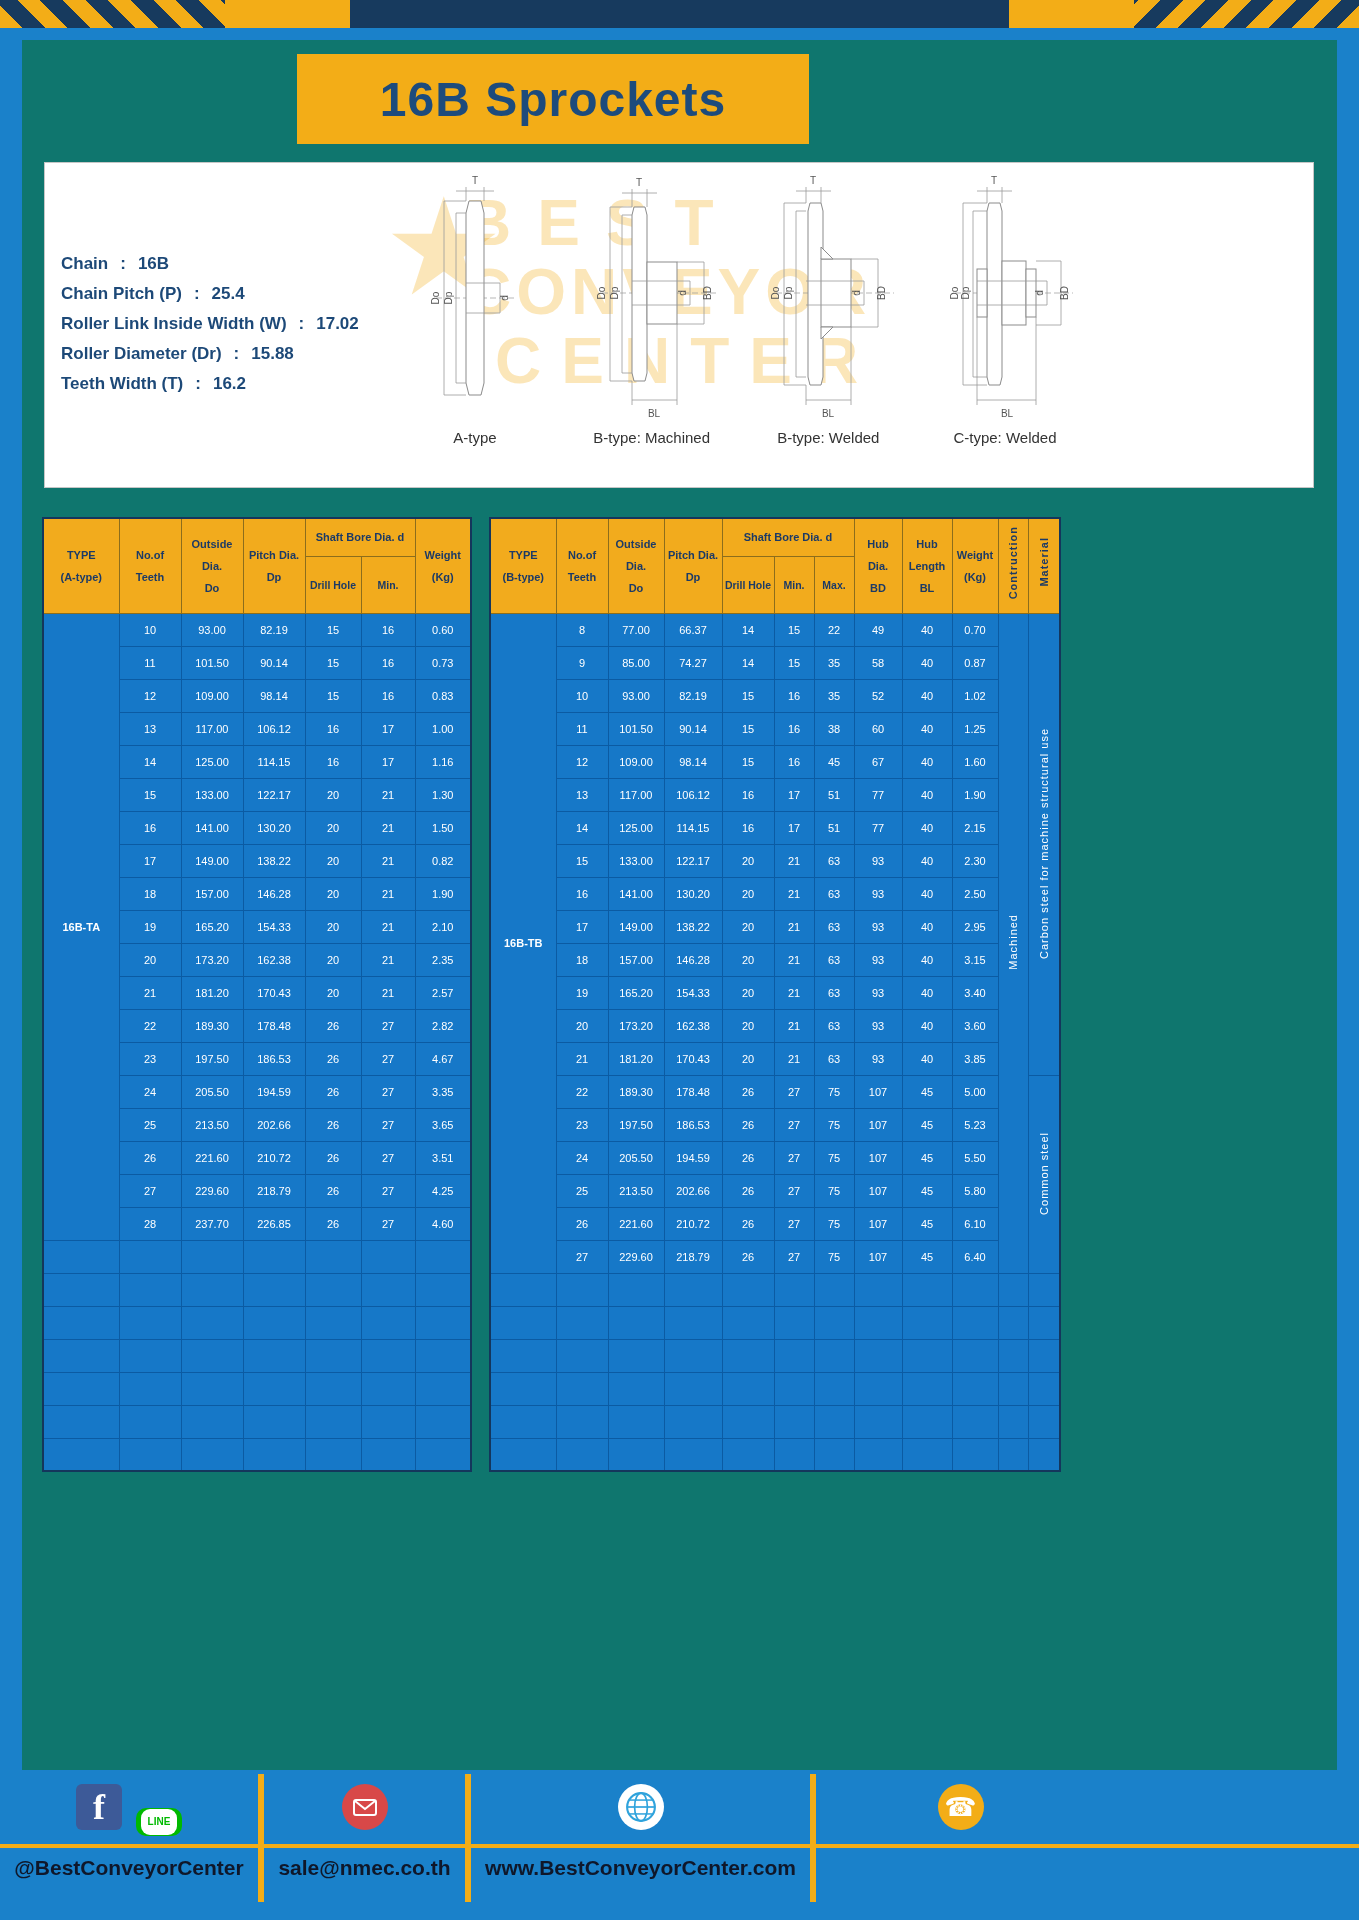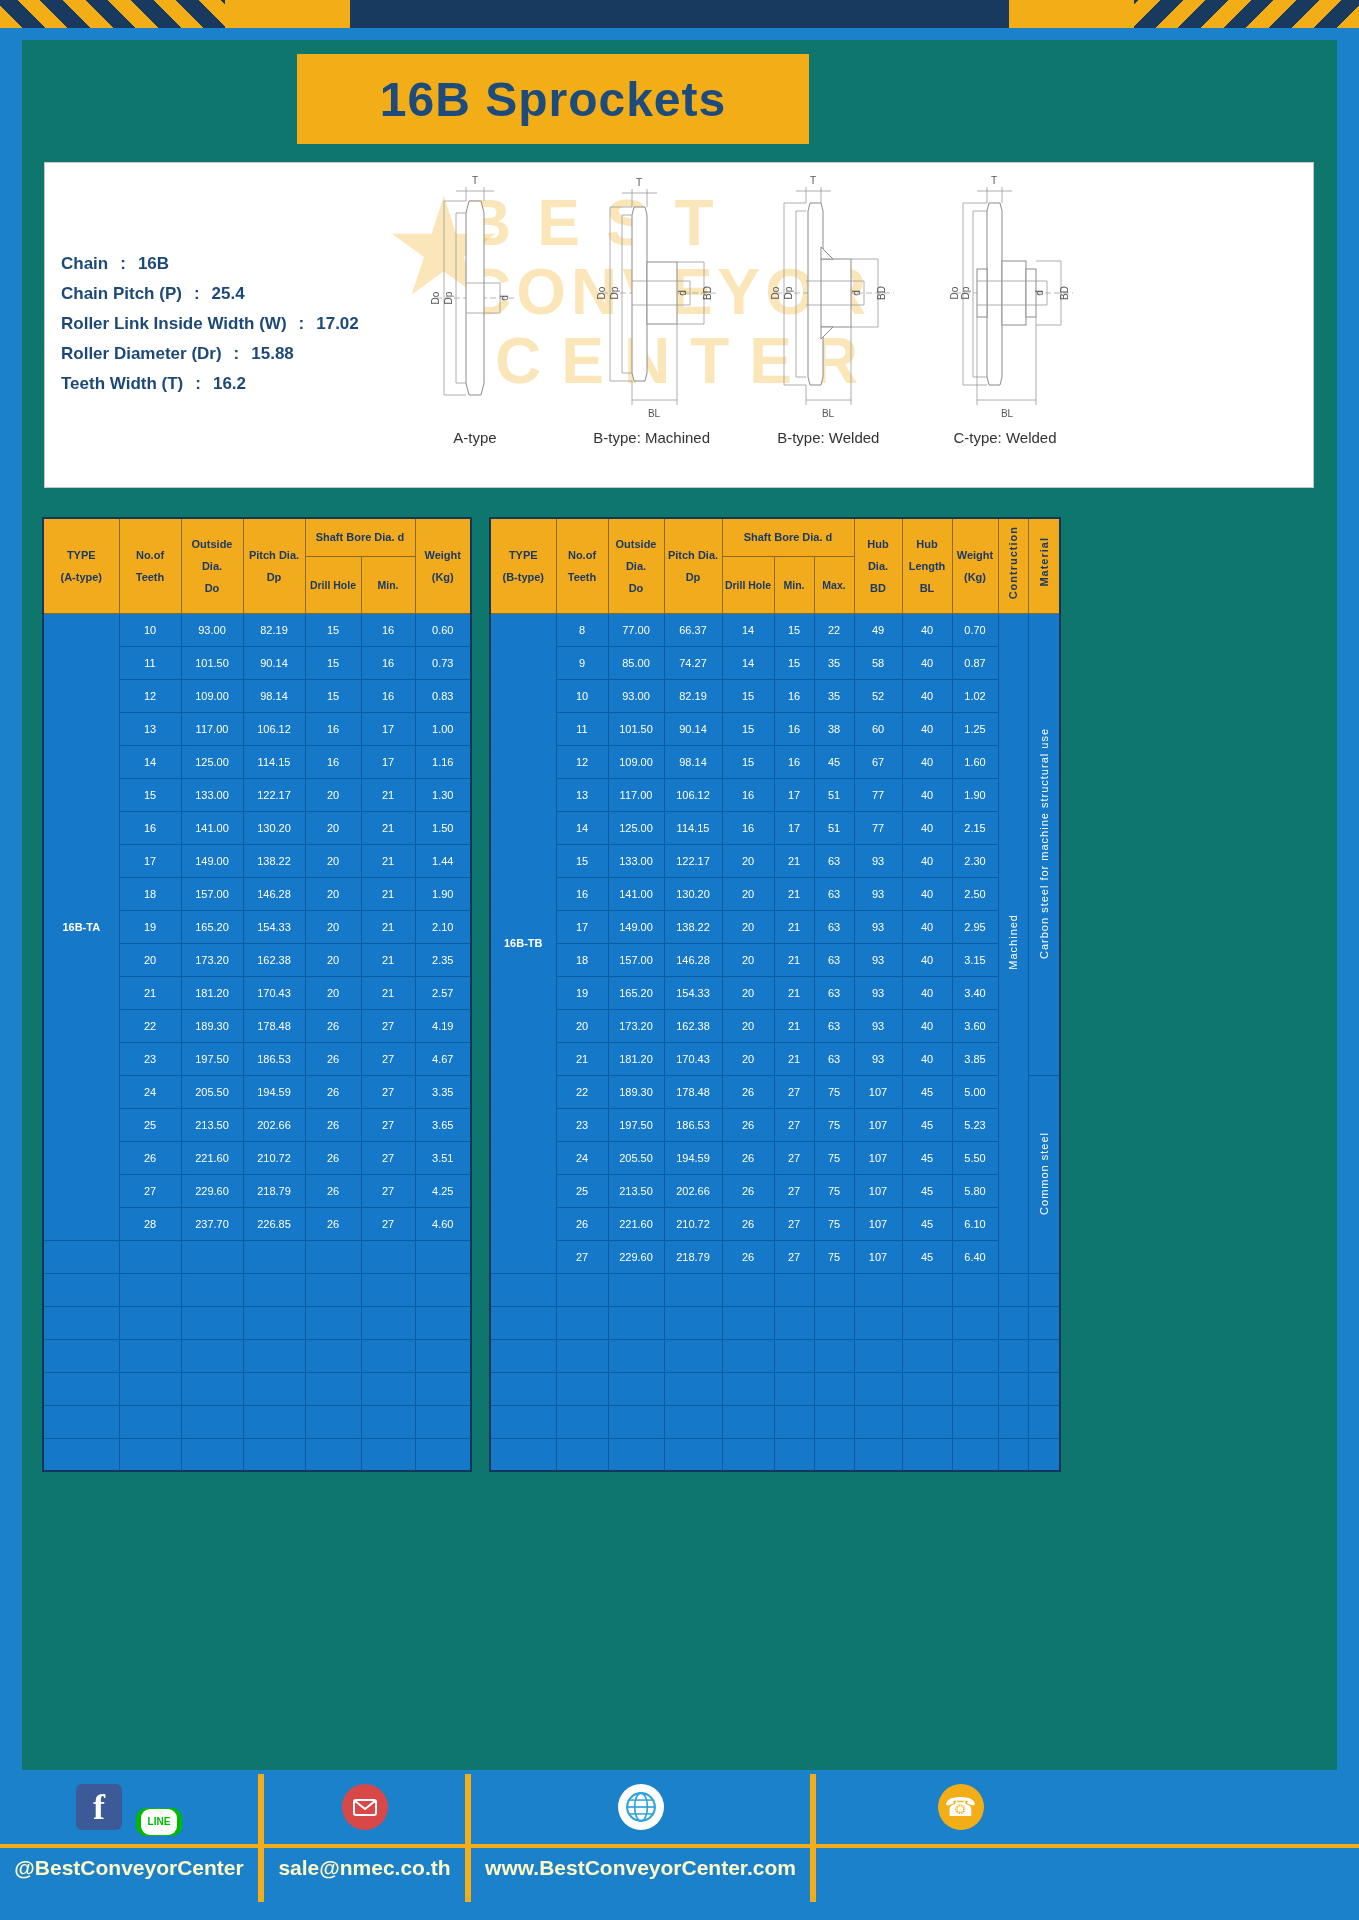--- a/index.html
+++ b/index.html
@@ -85,21 +85,21 @@
   .hline { position:absolute; left:0; top:74px; width:1359px; height:4px; background:#F3AD17; }
   .vsep { position:absolute; top:4px; width:6px; height:128px; background:#F3AD17; }
   .vsep-1 { left:258px; } .vsep-2 { left:465px; } .vsep-3 { left:810px; }
   .f-col { position:absolute; top:0; height:132px; }
   .f-col-1 { left:0; width:258px; }
   .f-col-2 { left:264px; width:201px; }
   .f-col-3 { left:471px; width:339px; }
   .f-col-4 { left:816px; width:543px; }
   .f-icons { height:74px; display:flex; align-items:center; justify-content:center; gap:14px; }
   .f-text { height:48px; display:flex; align-items:center; justify-content:center;
-            font-weight:bold; color:#fef9c3; font-size:21px; white-space:nowrap; }
+            font-weight:bold; color:#0f172a; font-size:21px; white-space:nowrap; }
   .icon-fb { width:46px; height:46px; background:#3D5A98; border-radius:6px; color:#FFF;
              font-family:"Liberation Serif",serif; font-weight:bold; font-size:36px;
              display:flex; align-items:center; justify-content:center; cursor:pointer; }
   .icon-line { width:46px; height:28px; background:#00B900; border-radius:10px;
                display:flex; align-items:center; justify-content:center; cursor:pointer;margin-top:29px; }
   .line-bubble { width:36px; height:26px; background:#FFF; border-radius:9px;
                  display:flex; align-items:center; justify-content:center;
                  color:#00B900; font-size:10px; font-weight:bold; }
   .icon-mail { width:46px; height:46px; background:#D84848; border-radius:50%;
                display:flex; align-items:center; justify-content:center; cursor:pointer; }
@@ -372,21 +372,21 @@
             <td>20</td>
             <td>21</td>
             <td>1.50</td>
           </tr>
           <tr>
             <td>17</td>
             <td>149.00</td>
             <td>138.22</td>
             <td>20</td>
             <td>21</td>
-            <td>1.44</td>
+            <td>0.82</td>
           </tr>
           <tr>
             <td>18</td>
             <td>157.00</td>
             <td>146.28</td>
             <td>20</td>
             <td>21</td>
             <td>1.90</td>
           </tr>
           <tr>
@@ -412,21 +412,21 @@
             <td>20</td>
             <td>21</td>
             <td>2.57</td>
           </tr>
           <tr>
             <td>22</td>
             <td>189.30</td>
             <td>178.48</td>
             <td>26</td>
             <td>27</td>
-            <td>4.19</td>
+            <td>2.82</td>
           </tr>
           <tr>
             <td>23</td>
             <td>197.50</td>
             <td>186.53</td>
             <td>26</td>
             <td>27</td>
             <td>4.67</td>
           </tr>
           <tr>

